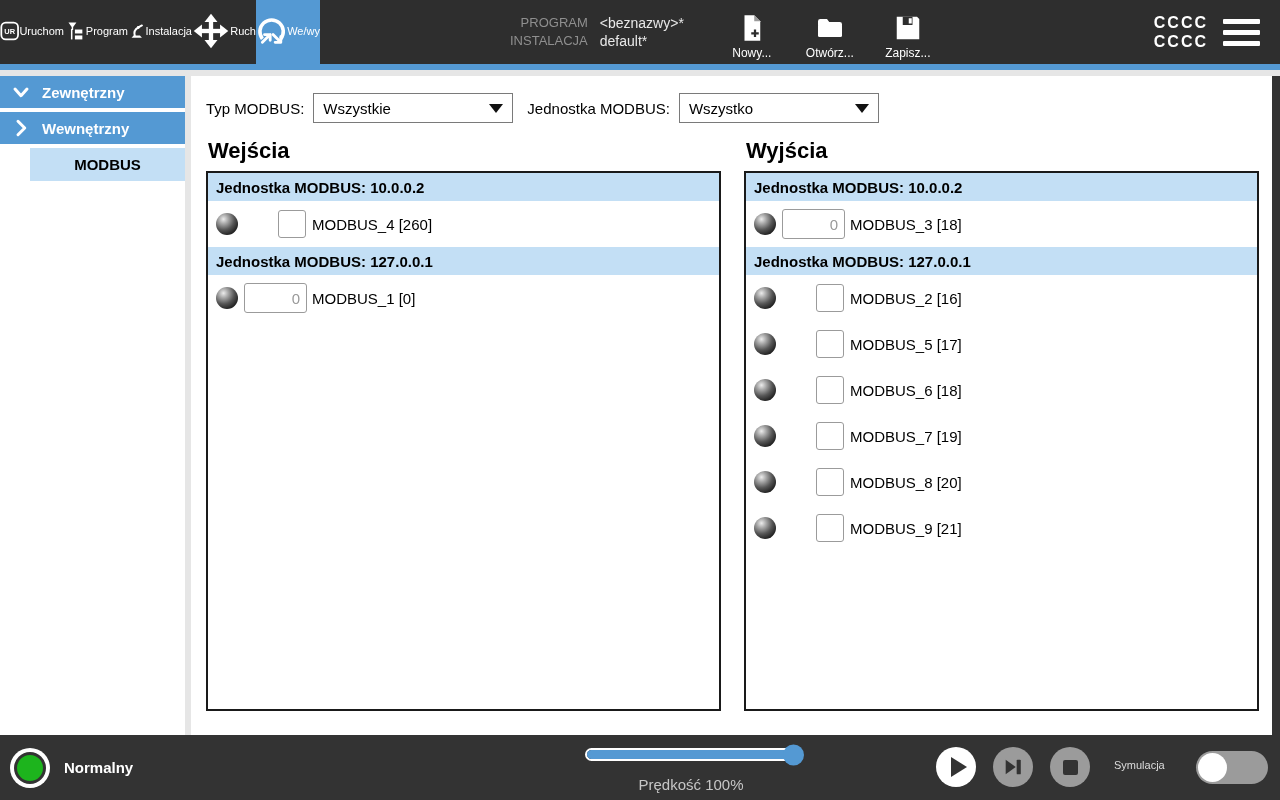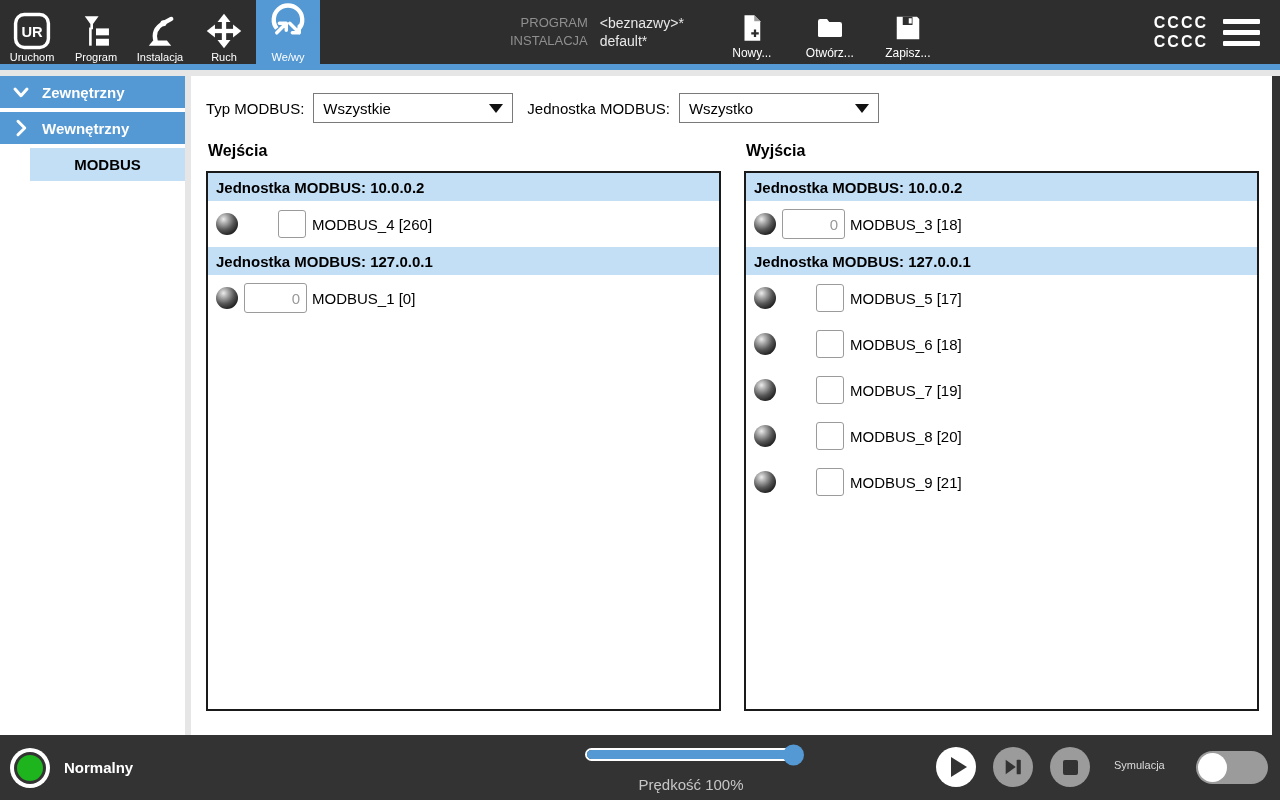--- a/index.html
+++ b/index.html
@@ -17,21 +17,21 @@
     width:1280px;height:800px;overflow:hidden;
     font-family:"Liberation Sans",sans-serif;
     background:#fff;color:#000;
   }
   .screen{position:relative;width:1280px;height:800px;}
 
   
   .topbar{position:absolute;top:0;left:0;width:1280px;height:64px;background:var(--topbar);display:flex;align-items:stretch;}
   .accent-line{position:absolute;top:64px;left:0;width:1280px;height:6px;background:var(--accent);}
   .tabs{display:flex;height:64px;}
-  .tab{width:64px;display:flex;flex-direction:column;align-items:center;justify-content:flex-end;padding-bottom:1px;cursor:pointer;}
+  .tab{width:64px;display:flex;flex-direction:row;align-items:center;justify-content:flex-end;padding-bottom:1px;cursor:pointer;}
   .tab svg{width:38px;height:38px;margin-bottom:2px;}
   .tab-label{color:#fff;font-size:11px;line-height:11px;white-space:nowrap;}
   .tab.selected{background:var(--accent);justify-content:space-between;}
 
   .prog-info{display:flex;align-items:center;margin-left:190px;gap:12px;}
   .prog-labels{display:flex;flex-direction:column;align-items:flex-end;gap:4px;}
   .prog-labels span{color:#8F8F8F;font-size:13px;line-height:14px;}
   .prog-values{display:flex;flex-direction:column;align-items:flex-start;gap:4px;}
   .prog-values span{color:#E8E8E8;font-size:14px;line-height:14px;}
 
@@ -57,21 +57,21 @@
 
   .main{flex:1;padding-left:15px;position:relative;}
   .filters{display:flex;align-items:center;margin-top:17px;height:30px;}
   .filter-label{font-size:15px;color:#000;white-space:nowrap;}
   .dropdown{width:200px;height:30px;border:1px solid #7a7a7a;background:#fff;display:flex;align-items:center;justify-content:space-between;padding:0 9px;margin-left:9px;font-size:15px;cursor:pointer;}
   .caret{width:0;height:0;border-left:7px solid transparent;border-right:7px solid transparent;border-top:9px solid #111;}
   .filter-gap{width:14px;}
 
   .panels{display:flex;gap:23px;}
   .panel-col{width:515px;}
-  .panel-col h2{font-size:16px;font-weight:bold;margin:19px 0 11px 2px;line-height:18px;}
+  .panel-col h2{font-size:22px;font-weight:bold;margin:19px 0 11px 2px;line-height:18px;}
   .panel{border:2px solid #1a1a1a;background:#fff;height:540px;overflow:hidden;}
   .group-header{height:28px;background:var(--hdr-blue);display:flex;align-items:center;padding-left:8px;font-size:15px;font-weight:bold;}
   .io-row{height:46px;position:relative;display:flex;align-items:center;}
   .sphere{width:22px;height:22px;border-radius:50%;margin-left:8px;
     background:radial-gradient(circle at 34% 28%,#ececec 0%,#a8a8a8 22%,#565656 50%,#161616 82%);}
   .io-check{position:absolute;left:70px;top:50%;transform:translateY(-50%);appearance:none;-webkit-appearance:none;width:28px;height:28px;border:1px solid #9b9b9b;border-radius:3px;background:#fff;margin:0;cursor:pointer;}
   .io-num{position:absolute;left:36px;top:50%;transform:translateY(-50%);width:63px;height:30px;border:1px solid #9b9b9b;border-radius:3px;background:#fff;color:#999;font-size:15px;text-align:right;padding-right:6px;font-family:inherit;}
   .io-label{position:absolute;left:104px;font-size:15px;color:#000;white-space:nowrap;}
 
   
@@ -259,20 +259,25 @@
               <div class="group-header">Jednostka MODBUS: 10.0.0.2</div>
               <div class="io-row">
                 <span class="sphere"></span>
                 <input type="text" class="io-num" value="0" style="">
                 <span class="io-label">MODBUS_3 [18]</span>
               </div>
               <div class="group-header">Jednostka MODBUS: 127.0.0.1</div>
               <div class="io-row">
                 <span class="sphere"></span>
                 <input type="checkbox" class="io-check" style="">
+                <span class="io-label">MODBUS_2 [16]</span>
+              </div>
+              <div class="io-row">
+                <span class="sphere"></span>
+                <input type="checkbox" class="io-check" style="">
                 <span class="io-label">MODBUS_5 [17]</span>
               </div>
               <div class="io-row">
                 <span class="sphere"></span>
                 <input type="checkbox" class="io-check" style="">
                 <span class="io-label">MODBUS_6 [18]</span>
               </div>
               <div class="io-row">
                 <span class="sphere"></span>
                 <input type="checkbox" class="io-check" style="">

